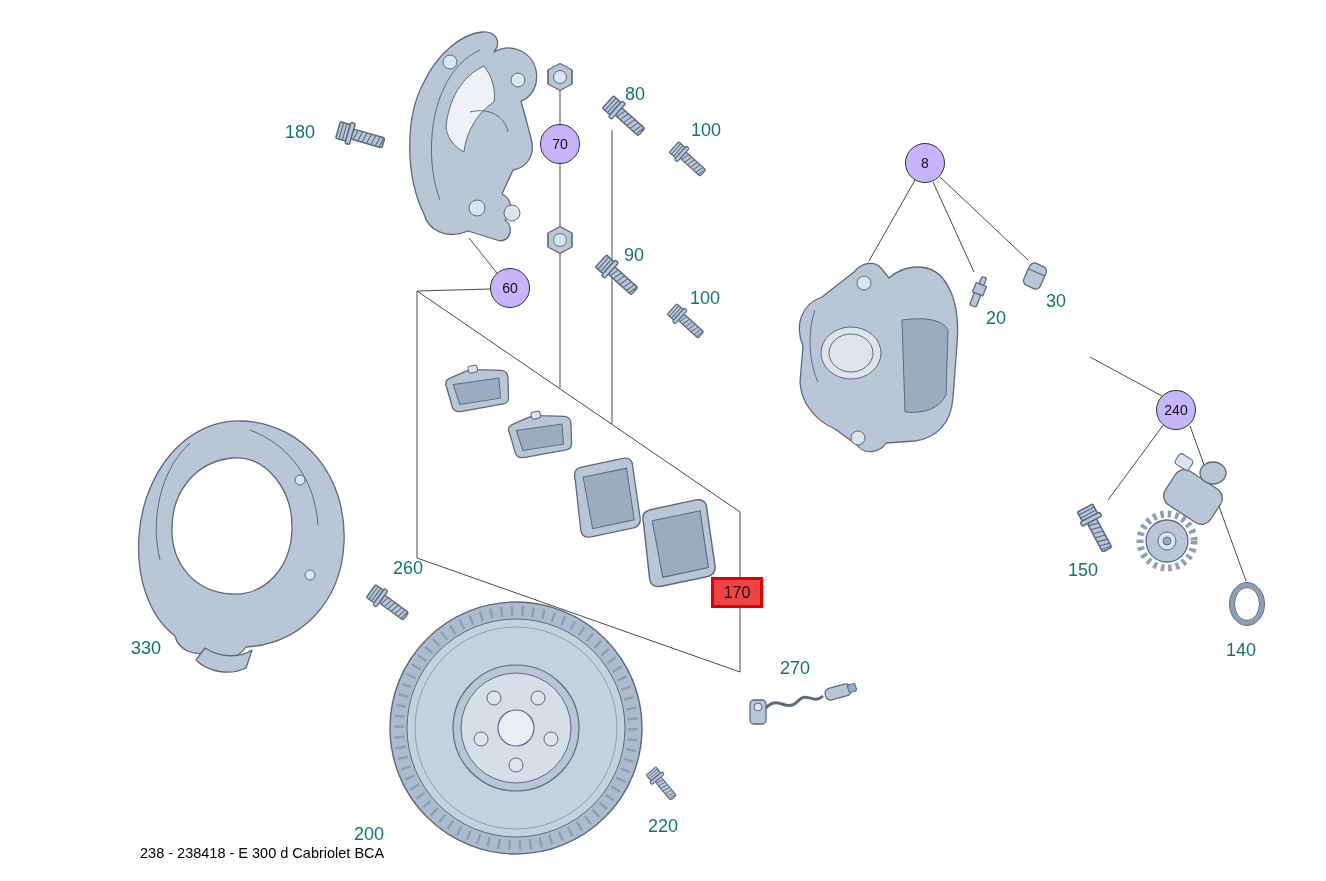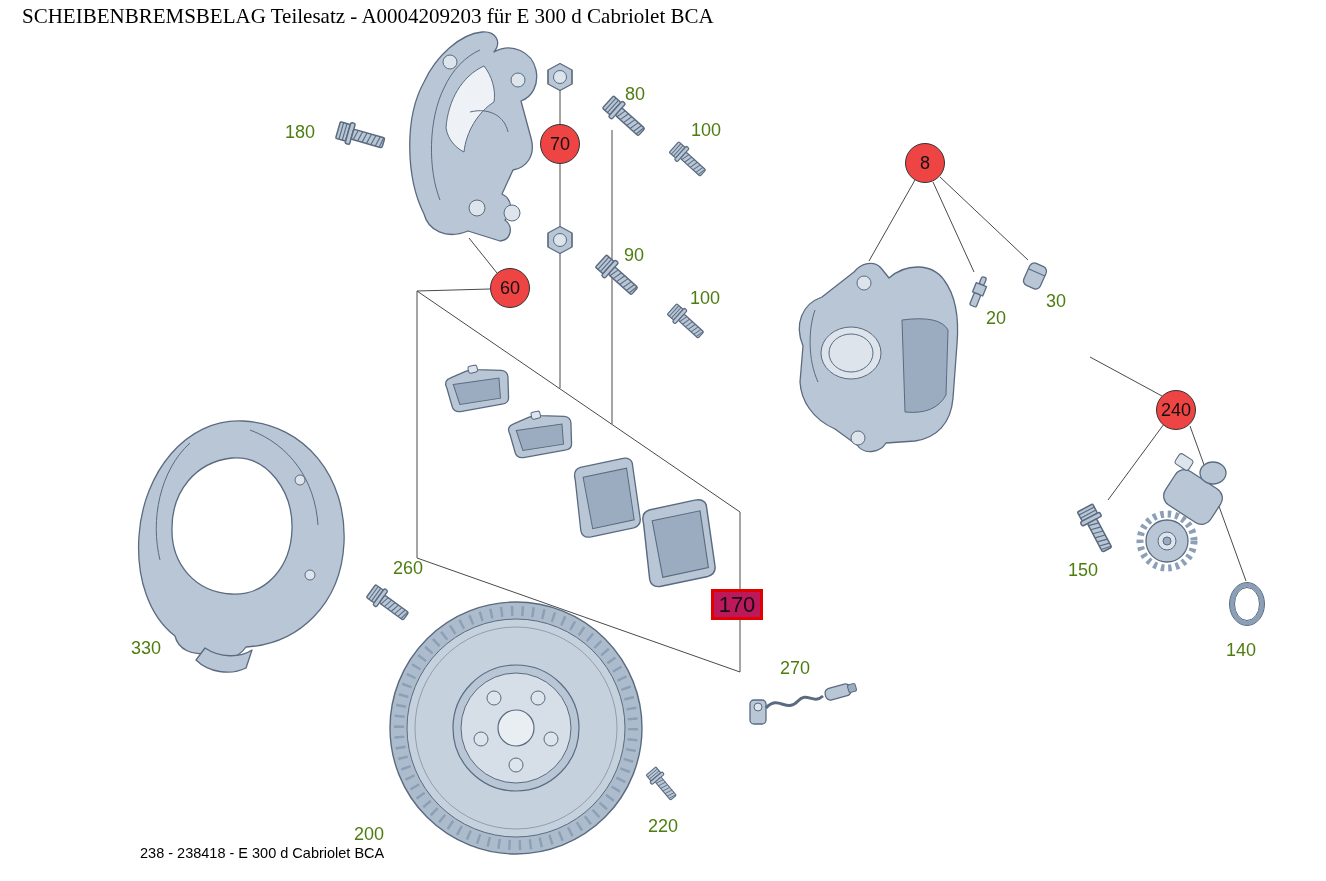--- a/index.html
+++ b/index.html
@@ -2,23 +2,23 @@
 <html><head>
 <meta charset="utf-8">
 <style>
   *{margin:0;padding:0;box-sizing:border-box}
   html,body{width:1326px;height:881px;background:#ffffff;overflow:hidden}
   body{font-family:"Liberation Sans",sans-serif;position:relative}
   .stage{position:absolute;inset:0}
   svg.canvas{position:absolute;left:0;top:0}
   .title{position:absolute;left:22px;top:4px;font-family:"Liberation Serif",serif;font-size:21px;color:#000;white-space:nowrap;z-index:5}
   .footer{position:absolute;left:140px;top:845px;font-family:Liberation Sans, sans-serif;font-size:14.5px;color:#000;white-space:nowrap;z-index:5}
-  .num{position:absolute;font-size:18px;color:#4d7c0f;z-index:6;cursor:default}
-  .callout{position:absolute;width:40px;height:40px;border:1.4px solid #333;border-radius:50%;background:#ef4444;display:flex;align-items:center;justify-content:center;font-size:18px;color:#111;z-index:6}
-  .red-box{position:absolute;left:711px;top:589px;width:52px;height:31px;border:3px solid #e10000;background:#be185d;display:flex;align-items:center;justify-content:center;font-size:22px;color:#111;z-index:7}
+  .num{position:absolute;font-size:18px;color:#0f766e;z-index:6;cursor:default}
+  .callout{position:absolute;width:40px;height:40px;border:1.4px solid #333;border-radius:50%;background:#c4b5fd;display:flex;align-items:center;justify-content:center;font-size:14px;color:#111;z-index:6}
+  .red-box{position:absolute;left:711px;top:577px;width:52px;height:31px;border:3px solid #e10000;background:#ef4444;display:flex;align-items:center;justify-content:center;font-size:16px;color:#111;z-index:7}
   
   .p{fill:#b9c6d6;stroke:#5a6b80;stroke-width:1.3;stroke-linejoin:round}
   .pl{fill:#dde4ec;stroke:#5a6b80;stroke-width:1}
   .pd{fill:#9bacc1;stroke:#5a6b80;stroke-width:1}
   .det{stroke:#5a6b80;fill:none;stroke-width:1}
   .ln{stroke:#4a4a4a;stroke-width:1;fill:none}
   .teeth{fill:none;stroke:#8ba0b6;stroke-width:7;stroke-dasharray:3.5 4}
   .vents{fill:none;stroke:#8ba0b6;stroke-width:10;stroke-dasharray:2.5 8}
 </style>
 </head>
@@ -196,21 +196,20 @@
       <use href="#bolt" transform="translate(1085,508) rotate(62) scale(1.15)"></use>
     </g>
 
     <g>
       <ellipse cx="1247" cy="604" rx="15" ry="19" fill="none" stroke="#8ba0b6" stroke-width="4.5"></ellipse>
       <ellipse class="det" cx="1247" cy="604" rx="17.5" ry="21.5"></ellipse>
       <ellipse class="det" cx="1247" cy="604" rx="12.5" ry="16.5"></ellipse>
     </g>
   </svg>
 
-  <div class="title">SCHEIBENBREMSBELAG Teilesatz - A0004209203 für E 300 d Cabriolet BCA</div>
   <div class="footer">238 - 238418 - E 300 d Cabriolet BCA</div>
 
   <div class="callout" style="left:540px;top:124px">70</div>
   <div class="callout" style="left:490px;top:268px">60</div>
   <div class="callout" style="left:905px;top:143px">8</div>
   <div class="callout" style="left:1156px;top:390px">240</div>
 
   <div class="red-box">170</div>
 
   <div class="num" style="left:285px;top:122px">180</div>

